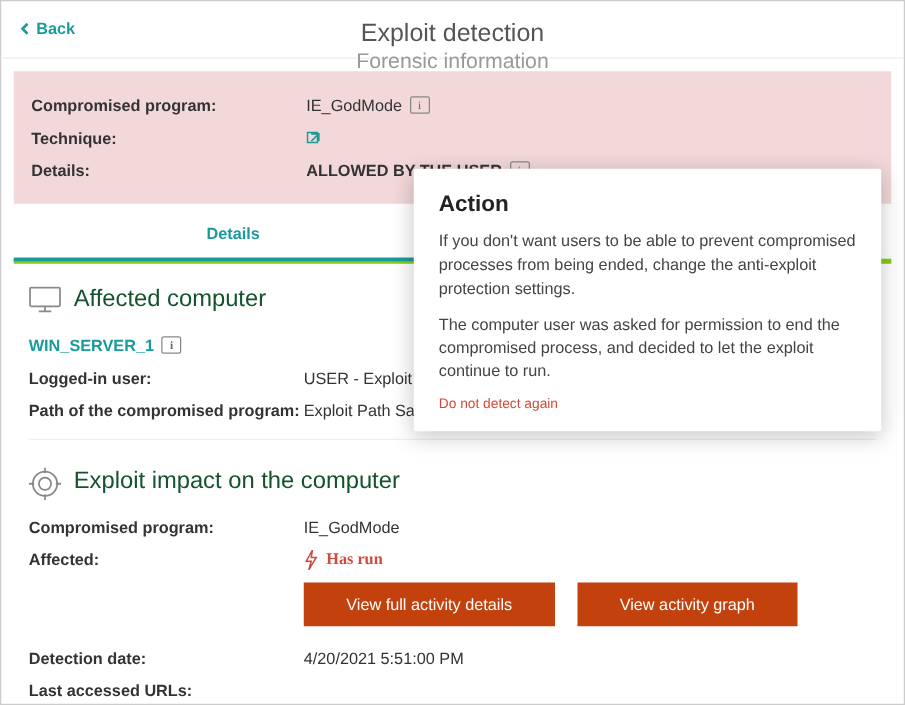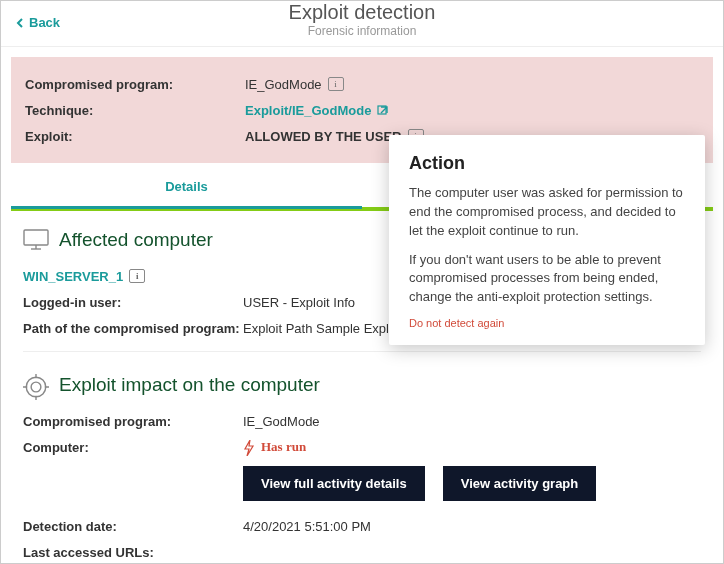--- a/index.html
+++ b/index.html
@@ -26,29 +26,29 @@
     color: #1a9b9b;
     font-weight: 600;
     cursor: pointer;
     display: flex;
     align-items: center;
     gap: 4px;
   }
   .back-link svg { width: 10px; height: 10px; }
   .header-titles {
     text-align: center;
-    padding-top: 0;
+    padding-top: 15px;
   }
   .header-title {
     font-size: 20px;
     color: #555;
     font-weight: 400;
   }
   .header-sub {
-    font-size: 12px;
+    font-size: 17px;
     color: #999;
   }
   .summary-box {
     background: #f2d8d8;
     margin: 10px 10px 0 10px;
     padding: 14px 14px 14px 14px;
   }
   .row {
     display: flex;
     align-items: center;
@@ -141,38 +141,38 @@
   }
   .detail-row .dvalue.link { color: #1a9b9b; font-weight: 600; cursor: pointer; }
   .detail-row .dvalue.warn { color: #d14b3a; font-weight: 600; font-family: Liberation Serif, serif; }
   .lightning { width: 12px; height: 14px; color: #d14b3a; }
   .btn-row {
     display: flex;
     gap: 18px;
     margin: 6px 0 12px 220px;
   }
   .btn {
-    background: #0f172a;
+    background: #c2410c;
     color: #fff;
     border: none;
-    padding: 10px 18px;
-    font-weight: 700;
+    padding: 10px 34px;
+    font-weight: 400;
     font-size: 13px;
     cursor: pointer;
   }
   .divider {
     border: none;
     border-top: 1px solid #eee;
     margin: 4px 22px;
   }
   .popover {
     position: absolute;
     right: 18px;
     top: 134px;
-    width: 316px;
+    width: 374px;
     background: #fff;
     border-radius: 2px;
     box-shadow: 0 4px 18px rgba(0,0,0,0.22);
     padding: 18px 20px 16px 20px;
     z-index: 50;
   }
   .popover h3 {
     font-size: 18px;
     font-weight: 700;
     color: #222;
@@ -210,31 +210,30 @@
   <div class="row">
     <div class="label">Compromised program:</div>
     <div class="value">
       <span>IE_GodMode</span>
       <span class="info-icon">i</span>
     </div>
   </div>
   <div class="row">
     <div class="label">Technique:</div>
     <div class="value link">
-      <span>Exploit/IE_GodMode</span>
       <span class="ext-icon">
         <svg viewBox="0 0 14 14">
             <path d="M4 4h6v6M10 4l-6 6" stroke="#1a9b9b" stroke-width="1.4" fill="none"></path>
             <rect x="1" y="3" width="8" height="8" stroke="#1a9b9b" stroke-width="1.2" fill="none"></rect>
           </svg>
       </span>
     </div>
   </div>
   <div class="row">
-    <div class="label">Exploit:</div>
+    <div class="label">Details:</div>
     <div class="value">
       <span style="font-weight:700">ALLOWED BY THE USER</span>
       <span class="info-icon">i</span>
     </div>
   </div>
 </div>
 
 <div class="tabs">
   <div class="tab active">Details</div>
   <div class="tab" style="visibility:hidden">Computer</div>
@@ -278,21 +277,21 @@
           <path d="M12 0v4M12 20v4M0 12h4M20 12h4" stroke="#888" stroke-width="1.3"></path>
         </svg>
     </span>
     <h2>Exploit impact on the computer</h2>
   </div>
   <div class="detail-row">
     <div class="dlabel">Compromised program:</div>
     <div class="dvalue">IE_GodMode</div>
   </div>
   <div class="detail-row">
-    <div class="dlabel">Computer:</div>
+    <div class="dlabel">Affected:</div>
     <div class="dvalue warn">
       <span class="lightning">
         <svg viewBox="0 0 12 16">
             <path d="M7 0 L2 9 H6 L4 16 L10 6 H6 Z" fill="none" stroke="#d14b3a" stroke-width="1.2"></path>
           </svg>
       </span>
       <span>Has run</span>
     </div>
   </div>
   <div class="btn-row">
@@ -304,16 +303,16 @@
     <div class="dvalue">4/20/2021 5:51:00 PM</div>
   </div>
   <div class="detail-row">
     <div class="dlabel">Last accessed URLs:</div>
     <div class="dvalue"></div>
   </div>
 </div>
 
 <div class="popover">
   <h3>Action</h3>
+  <p>If you don't want users to be able to prevent compromised processes from being ended, change the anti-exploit protection settings.</p>
   <p>The computer user was asked for permission to end the compromised process, and decided to let the exploit continue to run.</p>
-  <p>If you don't want users to be able to prevent compromised processes from being ended, change the anti-exploit protection settings.</p>
   <div class="dnd">Do not detect again</div>
 </div>
 
 </body></html>

